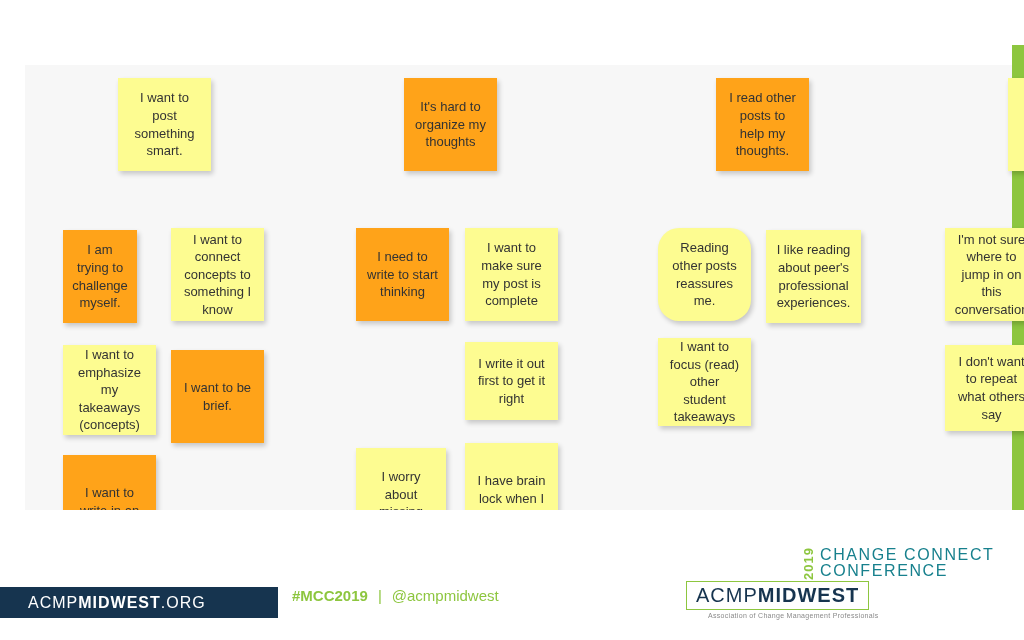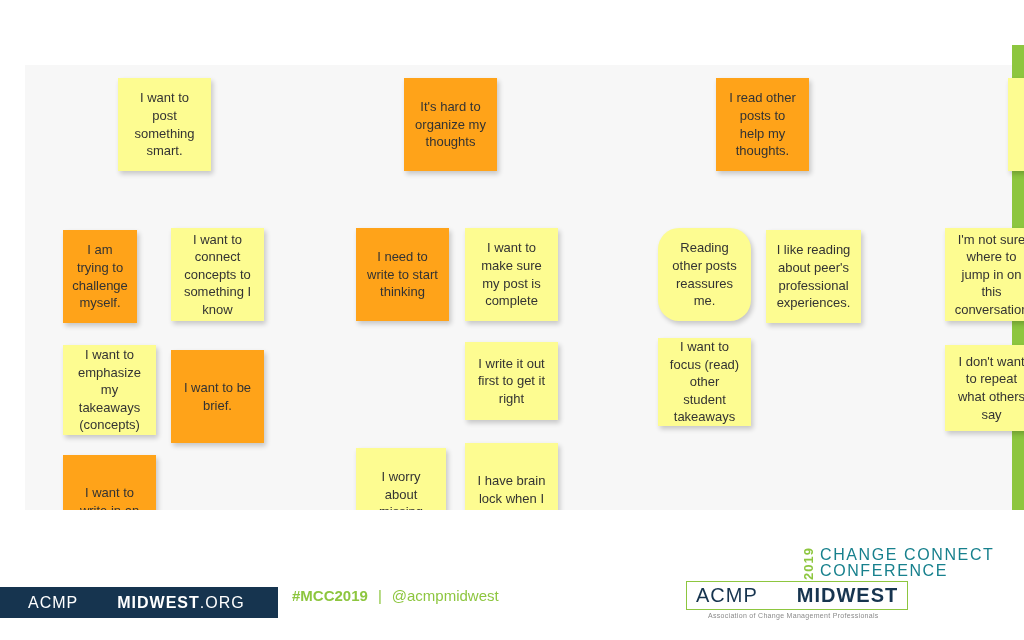--- a/index.html
+++ b/index.html
@@ -52,21 +52,21 @@
     left: 0; top: 587px;
     width: 278px; height: 31px;
     background: var(--navy, #16344f);
     color: #ffffff;
     display: flex;
     align-items: center;
     padding-left: 28px;
     font-size: 16px;
     letter-spacing: 1px;
   }
-  .bold { font-weight: bold; margin-left: 39px; }
+  .bold { font-weight: bold; }
 
   .social {
     position: absolute;
     left: 292px; top: 587px;
     height: 31px;
     display: flex;
     align-items: flex-start;
     gap: 10px;
     color: var(--green, #8dc63f);
     font-size: 15px;

